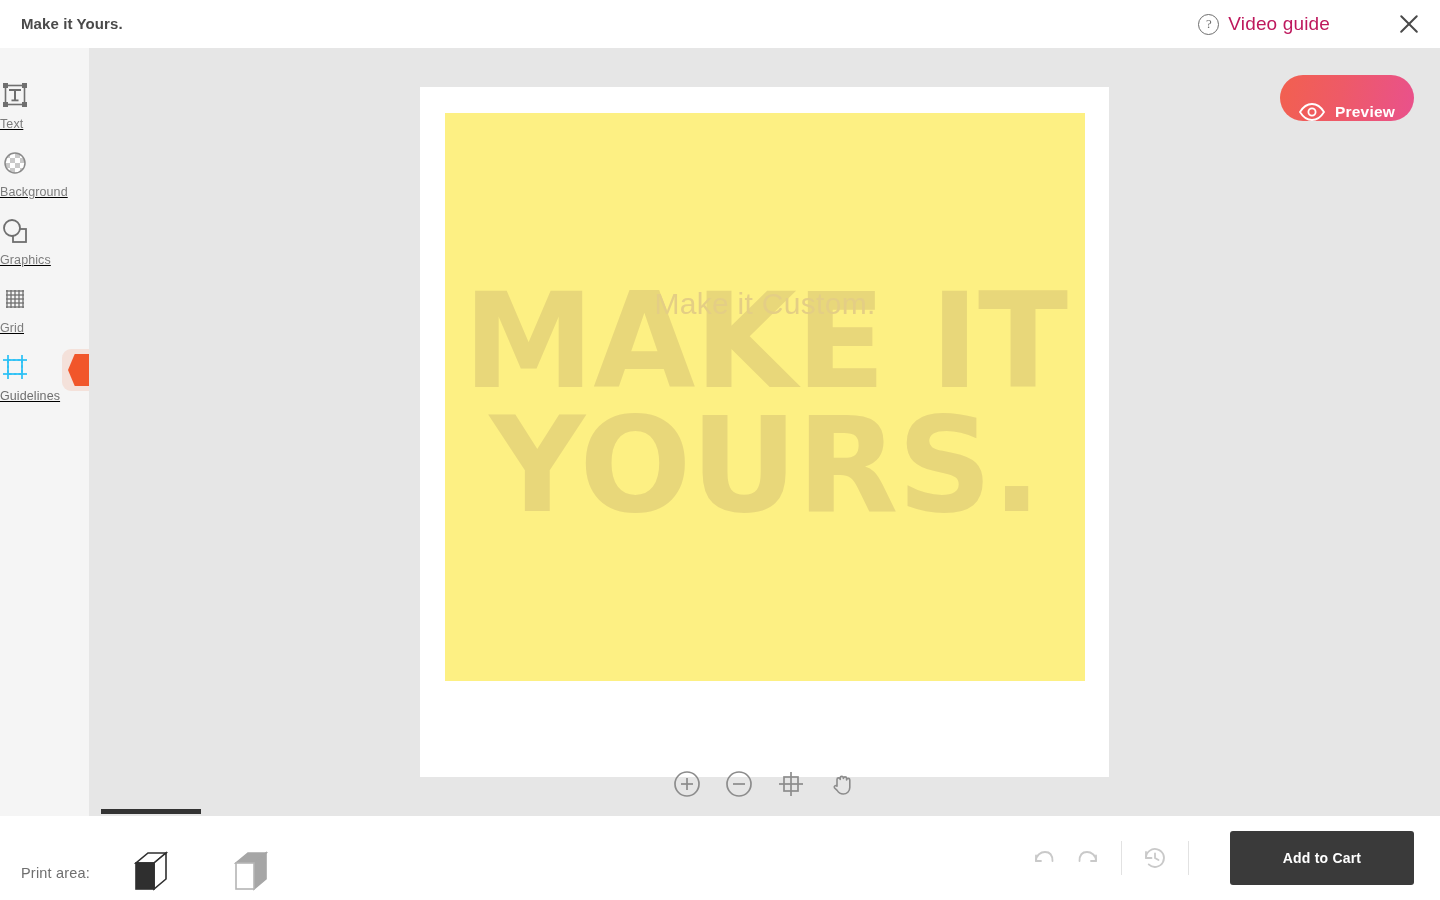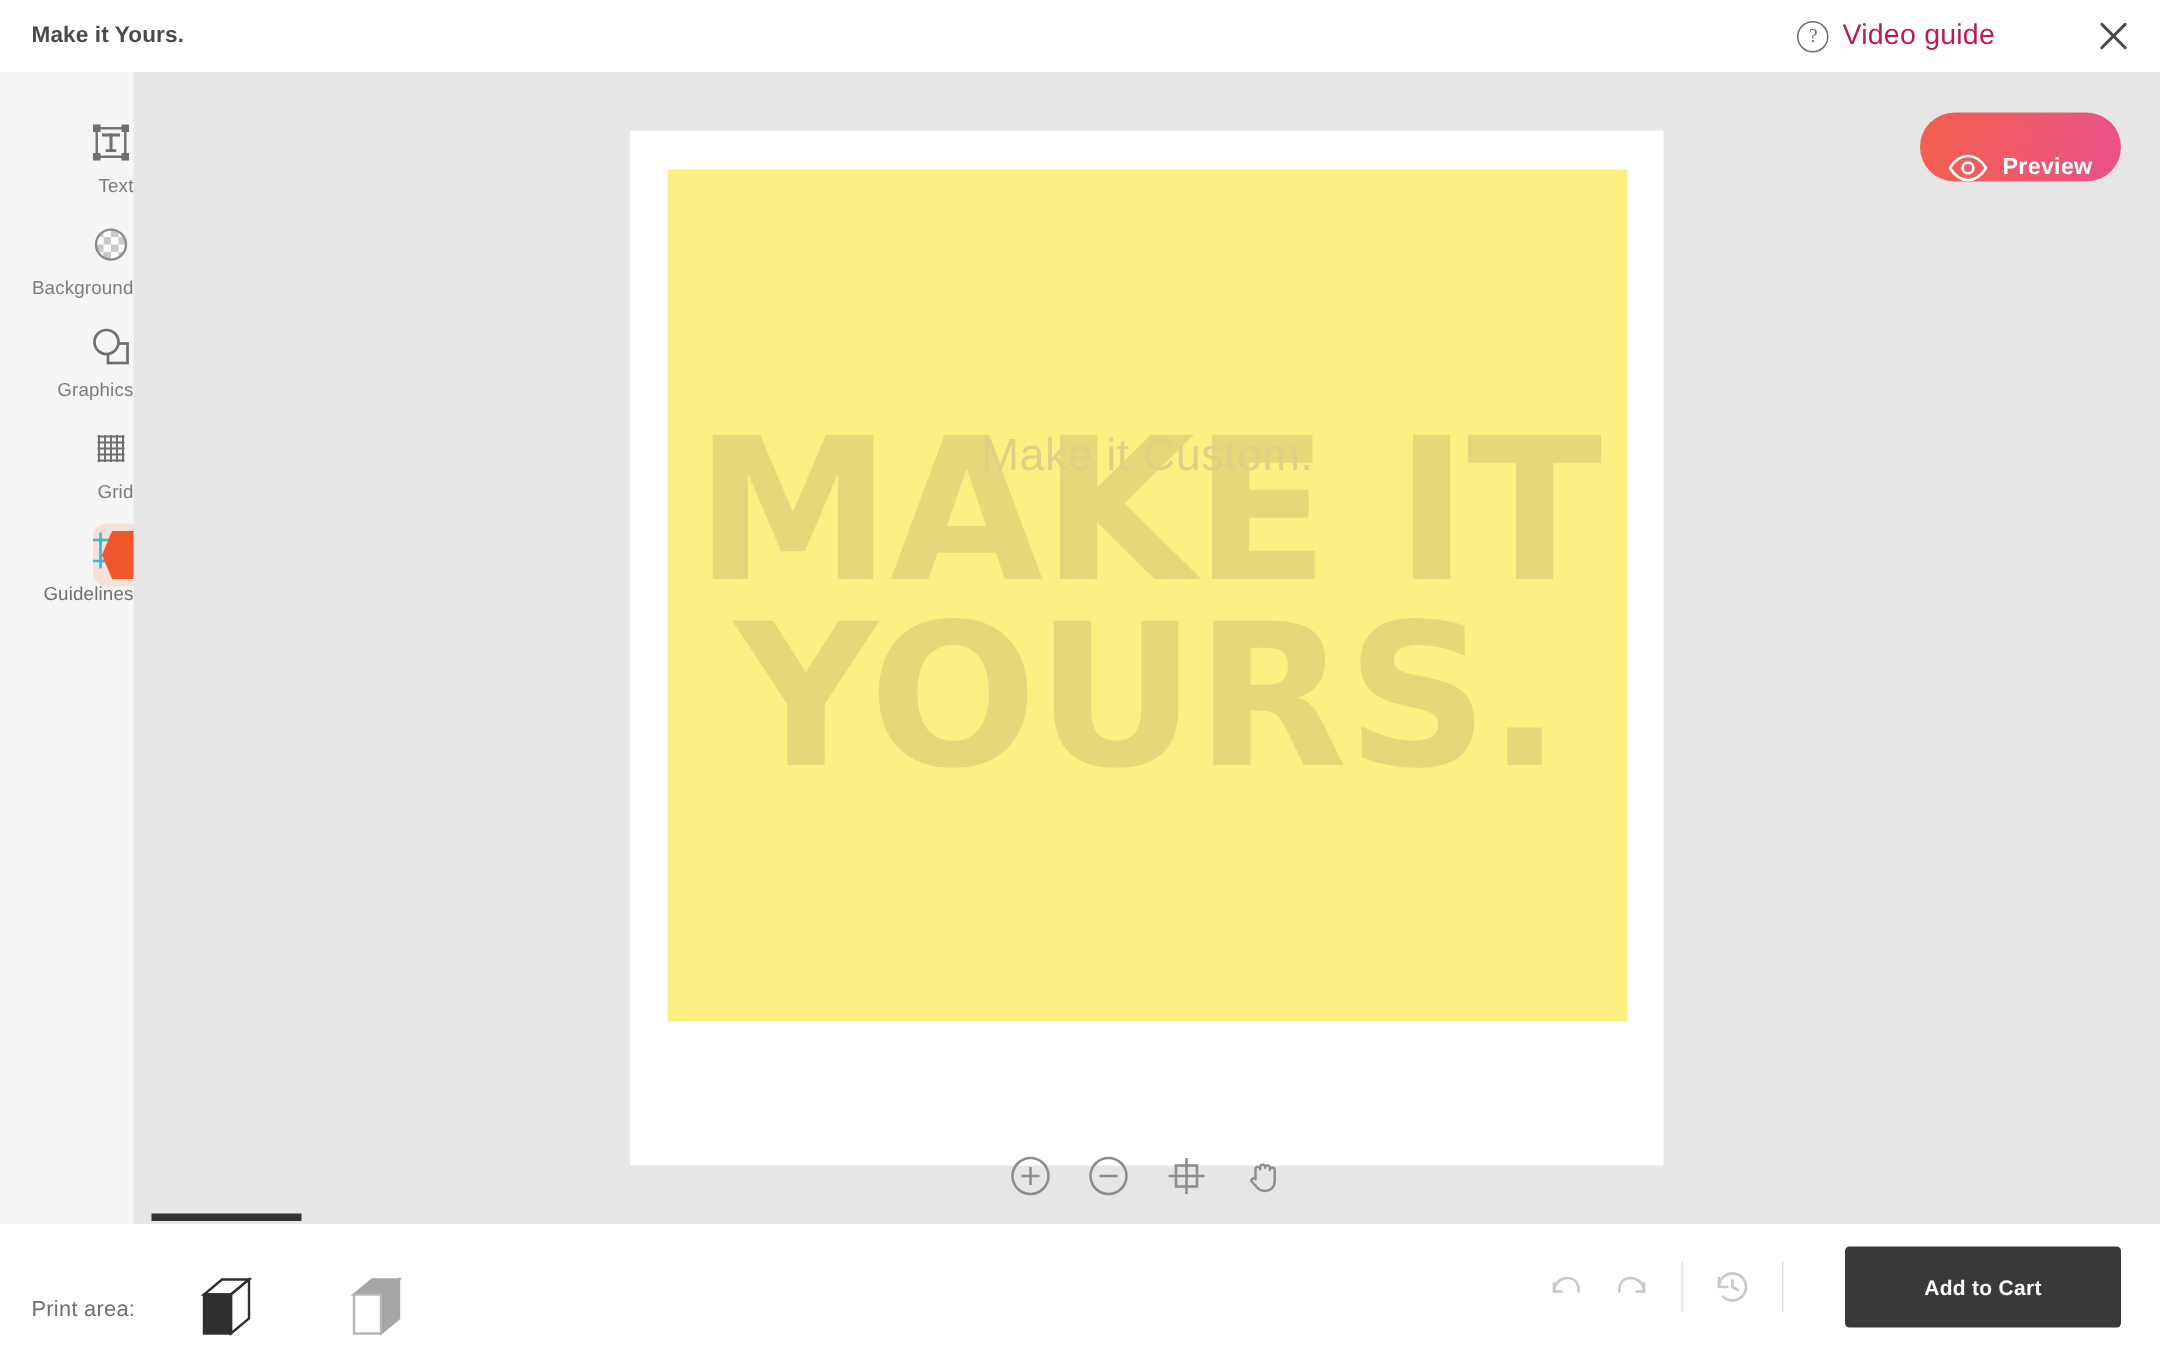--- a/index.html
+++ b/index.html
@@ -43,22 +43,22 @@
   .close-btn:before { transform: rotate(45deg); }
   .close-btn:after  { transform: rotate(-45deg); }
 
   
   .sidebar {
     position: absolute; left: 0; top: 48px; width: 89px; height: 768px;
     background: #f5f5f5; padding-top: 26px;
   }
   .side-item {
     position: relative; width: 89px; height: 68px;
-    display: flex; flex-direction: column; align-items: flex-end;
-    justify-content: flex-start; cursor: pointer; padding-top: 6px;
+    display: flex; flex-direction: column; align-items: flex-start;
+    justify-content: flex-start; cursor: pointer; padding-top: 6px; text-decoration: underline;
   }
   .side-icon { width: 30px; height: 30px; display: block; }
   .side-label {
     margin-top: 7px; font-size: 12.5px; color: #7c7c7c; letter-spacing: .1px;
   }
   .side-item.active .side-label { color: #6f6f6f; }
 
   
   .warn-badge {
     position: absolute; left: 68px; top: 8px;

